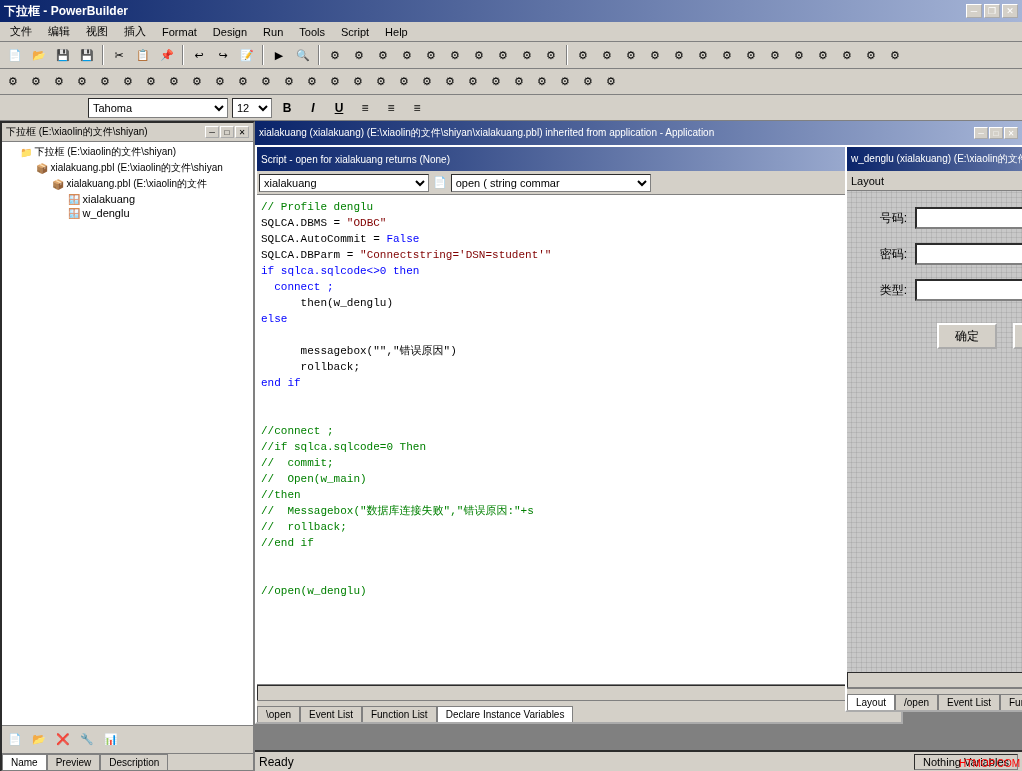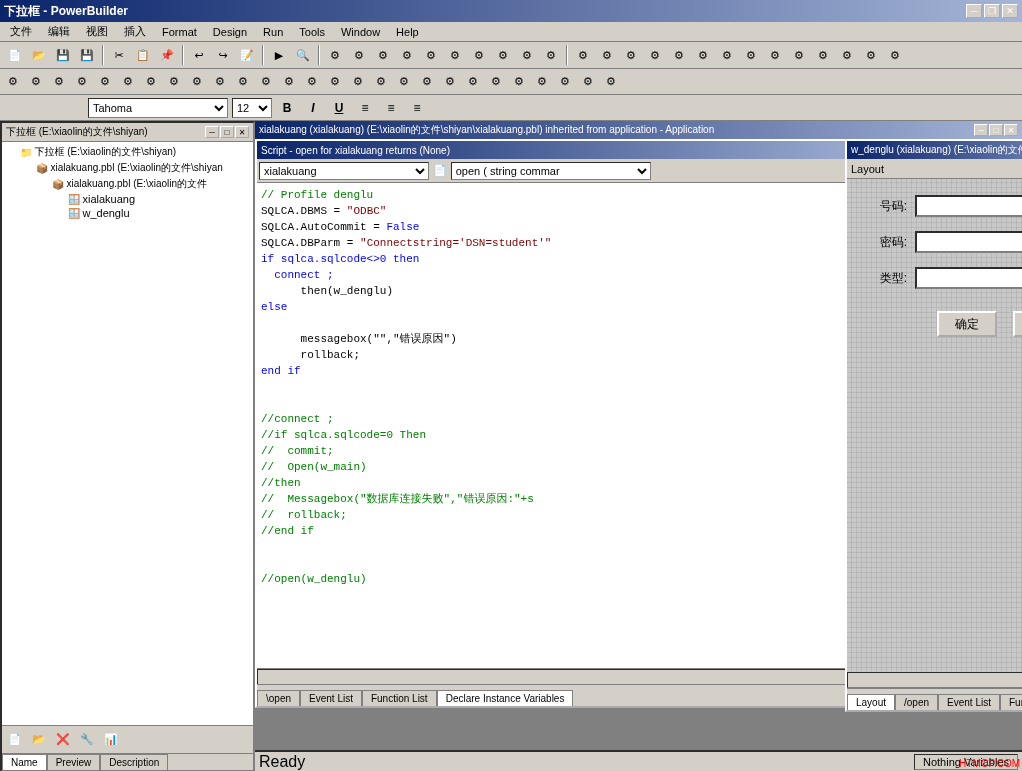--- a/index.html
+++ b/index.html
@@ -34,21 +34,21 @@
     .tree-node { display: flex; align-items: center; padding: 1px 0; cursor: pointer; white-space: nowrap; }
     .tree-indent { display: inline-block; width: 16px; }
     .tree-label { font-size: 11px; }
     .tree-toolbar { height: 28px; background: #d4d0c8; border-top: 1px solid #808080; display: flex; align-items: center; padding: 2px; gap: 2px; }
 
     
     .right-area { flex: 1; display: flex; flex-direction: column; overflow: hidden; }
 
     
     .mdi-area { flex: 1; background: #808080; position: relative; overflow: hidden; }
-    .mdi-title { background: linear-gradient(to right, #0a246a, #a6b5d7); color: white; height: 18px; display: flex; align-items: center; padding: 0 4px; justify-content: space-between; font-size: 11px; }
+    .mdi-title { background: linear-gradient(to right, #0a246a, #a6b5d7); color: white; height: 18px; display: flex; align-items: center; padding: 12px 4px; justify-content: space-between; font-size: 11px; }
     .mdi-btn { width: 14px; height: 12px; background: #d4d0c8; border: 1px outset #fff; font-size: 8px; display: flex; align-items: center; justify-content: center; cursor: pointer; }
     .mdi-buttons { display: flex; gap: 1px; }
 
     
     .script-window { position: absolute; top: 20px; left: 0; width: 580px; bottom: 40px; background: white; border: 2px outset #fff; display: flex; flex-direction: column; }
     .script-toolbar { background: #d4d0c8; border-bottom: 1px solid #808080; display: flex; align-items: center; padding: 2px; gap: 4px; height: 24px; }
     .script-select { height: 18px; font-size: 11px; background: white; border: 1px inset #808080; }
     .script-content { flex: 1; overflow: auto; background: white; padding: 4px; font-family: 'Courier New', monospace; font-size: 11px; }
     .code-line { white-space: pre; line-height: 16px; }
     .code-comment { color: green; }
@@ -62,21 +62,21 @@
     .win-button { height: 26px; min-width: 60px; background: #d4d0c8; border: 2px outset #fff; font-size: 12px; cursor: pointer; display: flex; align-items: center; justify-content: center; padding: 0 8px; }
 
     
     .tab-bar-bottom { height: 22px; background: #d4d0c8; border-top: 1px solid #808080; display: flex; align-items: flex-end; overflow: hidden; }
     .bottom-tab { padding: 2px 8px; font-size: 10px; background: #d4d0c8; border: 1px solid #808080; border-bottom: none; cursor: pointer; white-space: nowrap; }
     .bottom-tab.active { background: white; }
     .bottom-tab-scroll { display: flex; align-items: flex-end; overflow: hidden; flex: 1; }
 
     
     .status-bar { height: 22px; background: #d4d0c8; border-top: 2px inset #808080; display: flex; align-items: center; padding: 0 4px; gap: 8px; }
-    .status-text { font-size: 16px; flex: 1; }
+    .status-text { font-size: 12px; flex: 1; }
     .status-panel { font-size: 11px; border: 1px inset #808080; padding: 0 8px; height: 16px; display: flex; align-items: center; }
     
     .toolbar2 { background: #d4d0c8; border-bottom: 1px solid #808080; display: flex; align-items: center; padding: 2px 2px; gap: 1px; height: 26px; }
   </style>
 </head>
 <body>
 
 <div class="title-bar">
   <span class="title-bar-text">下拉框 - PowerBuilder</span>
   <div class="title-bar-buttons">
@@ -88,21 +88,21 @@
 
 <div class="menu-bar">
   <span class="menu-item">文件</span>
   <span class="menu-item">编辑</span>
   <span class="menu-item">视图</span>
   <span class="menu-item">插入</span>
   <span class="menu-item">Format</span>
   <span class="menu-item">Design</span>
   <span class="menu-item">Run</span>
   <span class="menu-item">Tools</span>
-  <span class="menu-item">Window</span>
+  <span class="menu-item">Script</span>
   <span class="menu-item">Help</span>
 </div>
 
 <div class="toolbar">
   <div class="toolbar-btn">📄</div>
   <div class="toolbar-btn">📂</div>
   <div class="toolbar-btn">💾</div>
   <div class="toolbar-btn">💾</div>
   <div class="toolbar-separator"></div>
   <div class="toolbar-btn">✂</div>
@@ -256,21 +256,21 @@
       <span style="font-size:10px; overflow:hidden; text-overflow:ellipsis; white-space:nowrap; flex:1;">xialakuang (xialakuang) (E:\xiaolin的文件\shiyan\xialakuang.pbl) inherited from application - Application</span>
       <div class="mdi-buttons">
         <div class="mdi-btn">─</div>
         <div class="mdi-btn">□</div>
         <div class="mdi-btn">✕</div>
       </div>
     </div>
 
     <div class="mdi-area">
 
-      <div class="script-window" style="top:0; left:0; width:648px; bottom:42px;">
+      <div class="script-window" style="top:0; left:0; width:648px; bottom:26px;">
         <div class="mdi-title">
           <span style="font-size:10px; overflow:hidden;">Script - open for xialakuang returns (None)</span>
           <div class="mdi-buttons">
             <div class="mdi-btn">─</div>
             <div class="mdi-btn">□</div>
             <div class="mdi-btn">✕</div>
           </div>
         </div>
         <div class="script-toolbar">
           <select class="script-select" style="width:170px;">

